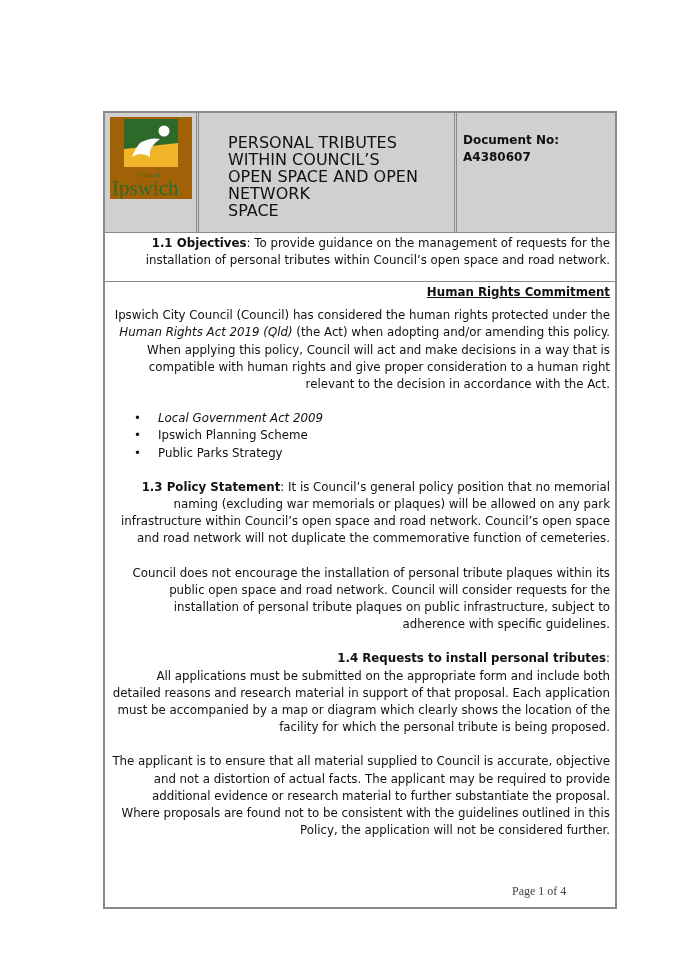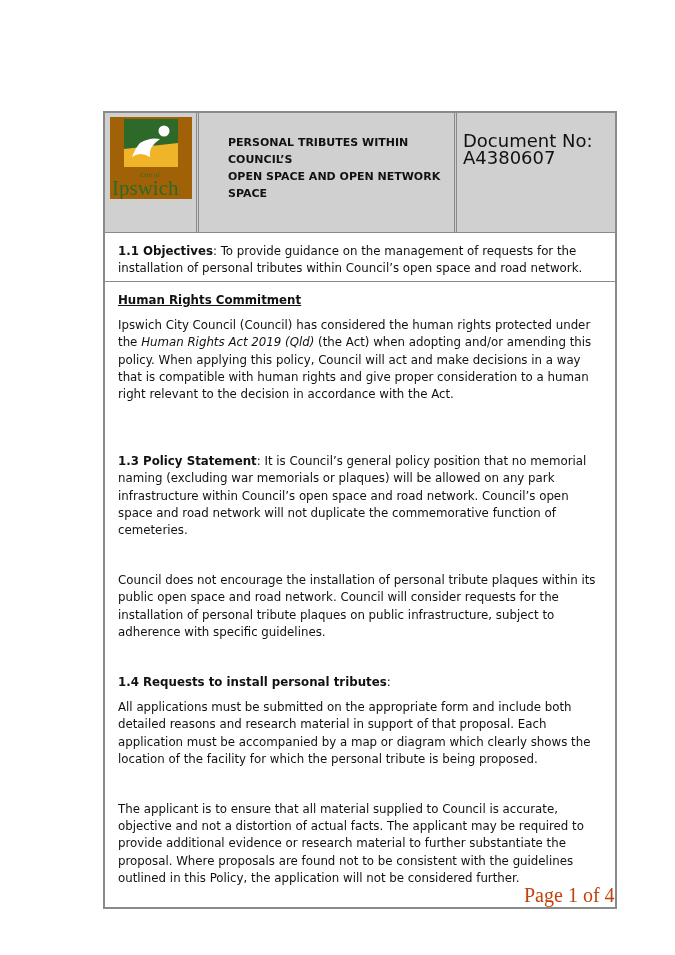--- a/index.html
+++ b/index.html
@@ -39,42 +39,43 @@
       background: #a16207;
       width: 82px;
       height: 82px;
       position: relative;
     }
     .title-cell {
       width: 258px;
       border-right: 3px double #8a8a8a;
       box-sizing: border-box;
       padding: 21px 8px 0 29px;
-      font-weight: bold;
-      font-size: 11px;
+      font-weight: normal;
+      font-size: 16px;
       line-height: 17px;
     }
     .docno-cell {
       flex: 1;
       padding: 19px 6px 0 6px;
-      font-weight: normal;
-      font-size: 18px;
+      font-weight: bold;
+      font-size: 12px;
       line-height: 17px;
     }
     .section {
       border-bottom: 1px solid #8a8a8a;
       padding: 2px 5px 8px 5px;
       font-size: 11.8px;
       line-height: 17.2px;
     }
     .section:last-child {
       border-bottom: none;
     }
     .section p {
-      margin: 8px;
+      margin: 0;
+      text-align: right;
     }
     .objectives {
       height: 49px;
       box-sizing: border-box;
     }
     .hr-head {
       font-weight: bold;
       text-decoration: underline;
       margin-bottom: 6px !important;
     }
@@ -92,25 +93,25 @@
       position: relative;
       padding-left: 4px;
     }
     ul.bullets li::before {
       content: "\2022";
       position: absolute;
       left: -20px;
     }
     .page-number {
       position: absolute;
-      left: 524px;
+      left: 512px;
       top: 884px;
       font-family: "Liberation Serif", "DejaVu Serif", serif;
-      font-size: 20px;
-      color: #c2410c;
+      font-size: 12px;
+      color: #404040;
     }
     .main-body {
       height: 625px;
       box-sizing: border-box;
     }
   </style>
 </head>
 <body>
 
 <div class="doc-table">
@@ -142,20 +143,25 @@
     </p>
   </div>
 
   <div class="section main-body">
     <p class="hr-head">Human Rights Commitment</p>
     <p>
       <span>Ipswich City Council (Council) has considered the human rights protected under the </span><span class="italic">Human Rights Act 2019 (Qld)</span><span> (the Act) when adopting and/or amending this policy.  When applying this policy, Council will act and make decisions in a way that is compatible with human rights and give proper consideration to a human right relevant to the decision in accordance with the Act.</span>
     </p>
     <div class="gap"></div>
 
+    <ul class="bullets">
+      <li class="italic">Local Government Act 2009</li>
+      <li>Ipswich Planning Scheme</li>
+      <li>Public Parks Strategy</li>
+    </ul>
     <div class="gap"></div>
 
     <p>
       <span class="bold">1.3 Policy Statement</span><span>:  It is Council’s general policy position that no memorial naming (excluding war memorials or plaques) will be allowed on any park infrastructure within Council’s open space and road network.  Council’s open space and road network will not duplicate the commemorative function of cemeteries.</span>
     </p>
     <div class="gap"></div>
     <p>Council does not encourage the installation of personal tribute plaques within its public open space and road network.  Council will consider requests for the installation of personal tribute plaques on public infrastructure, subject to adherence with specific guidelines.</p>
     <div class="gap"></div>
 
     <p>

